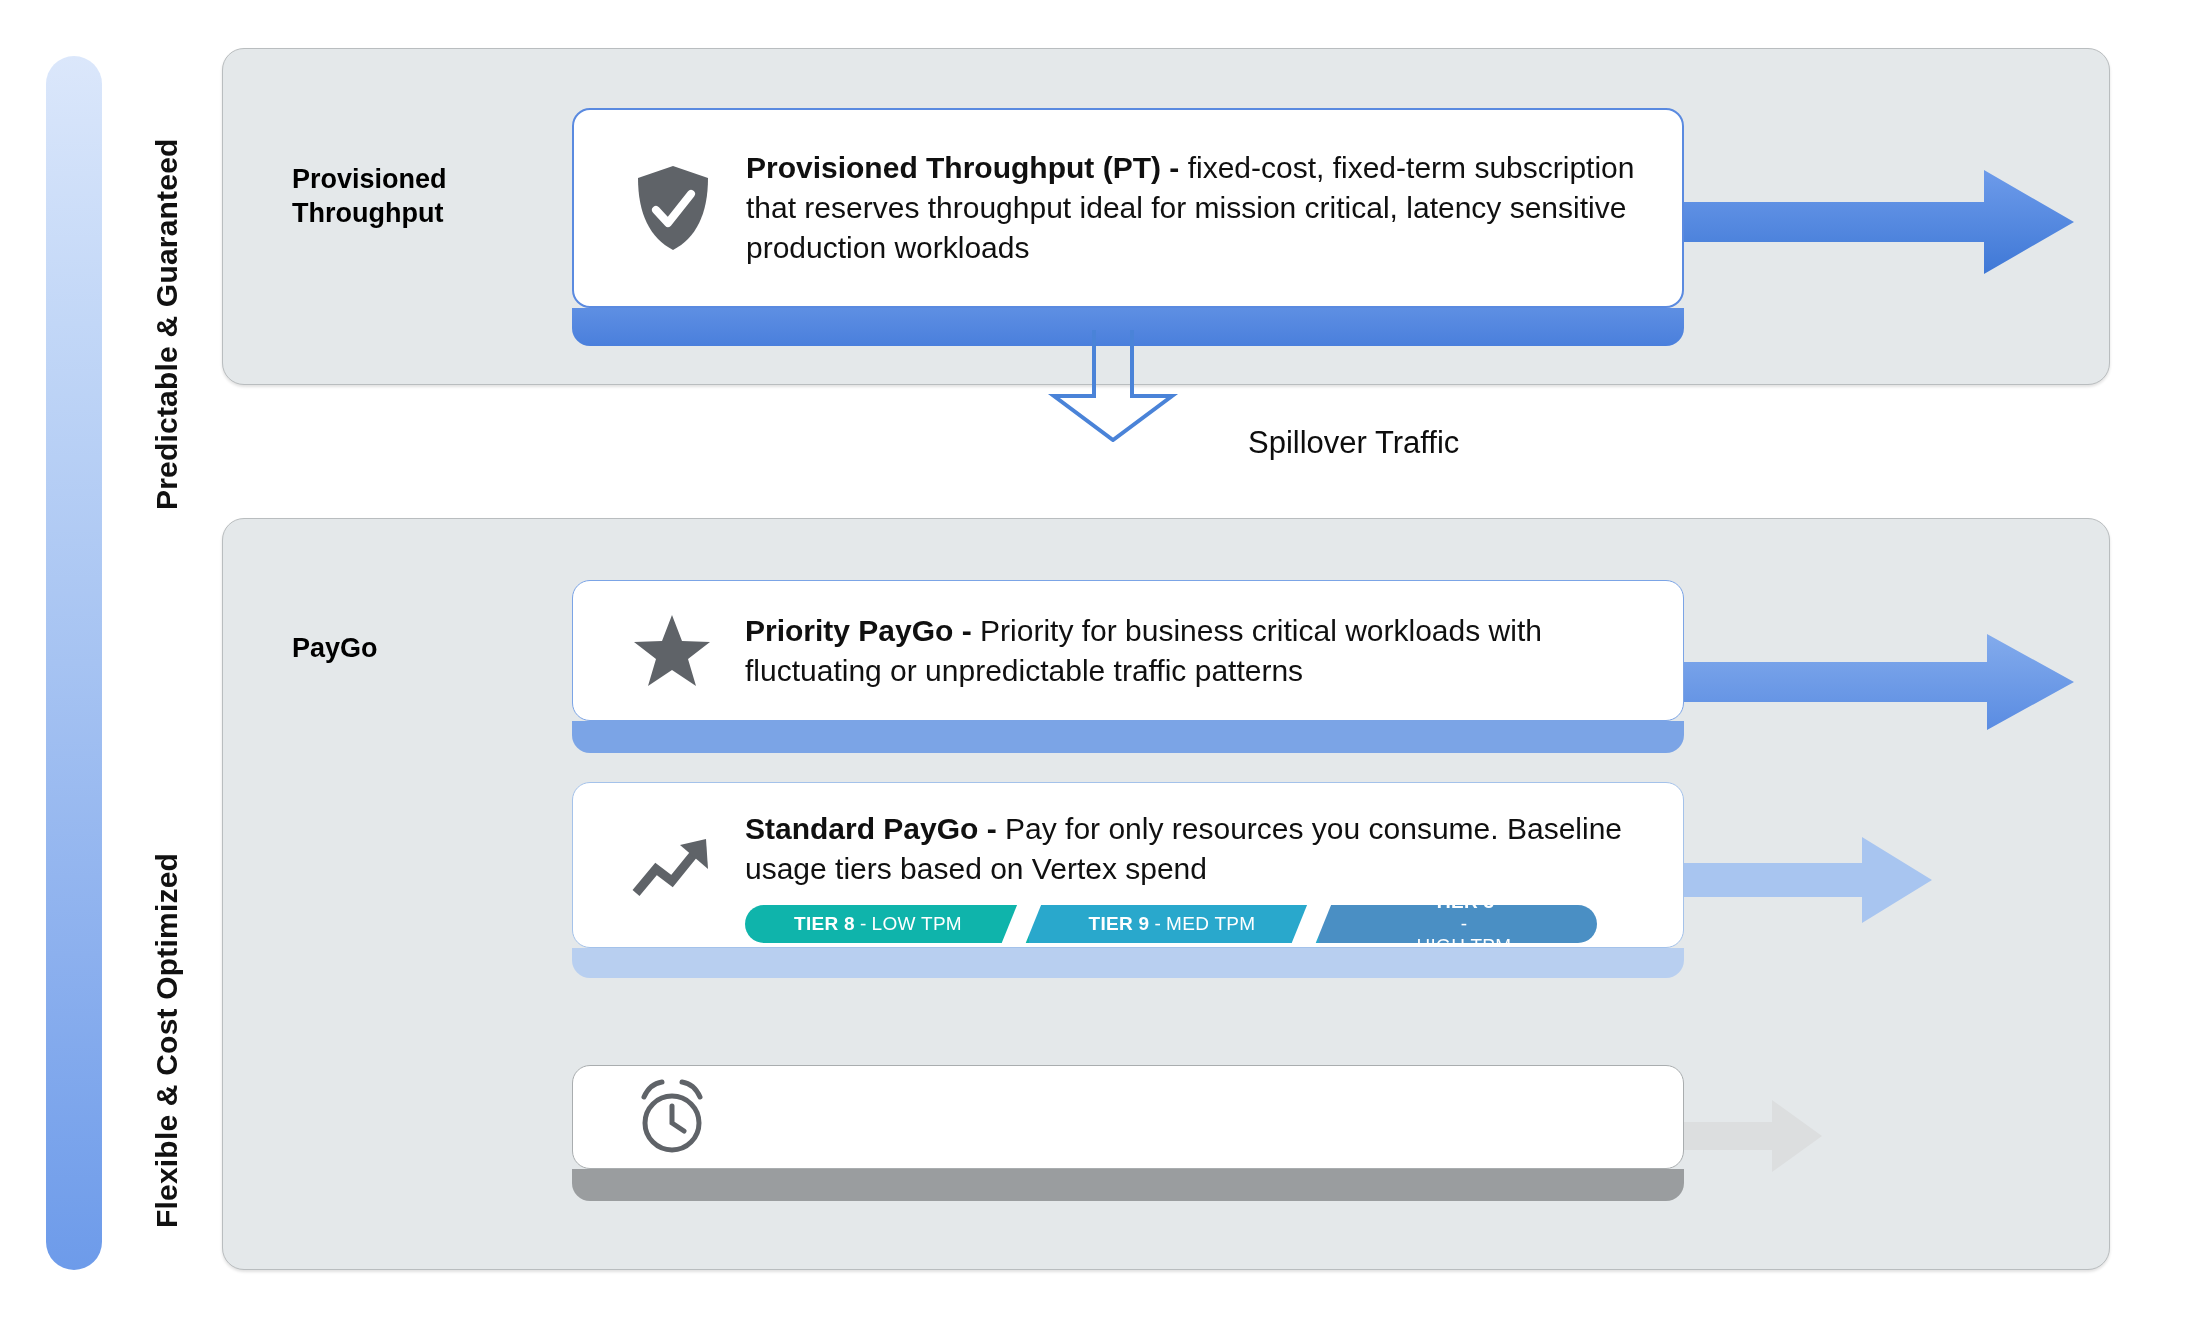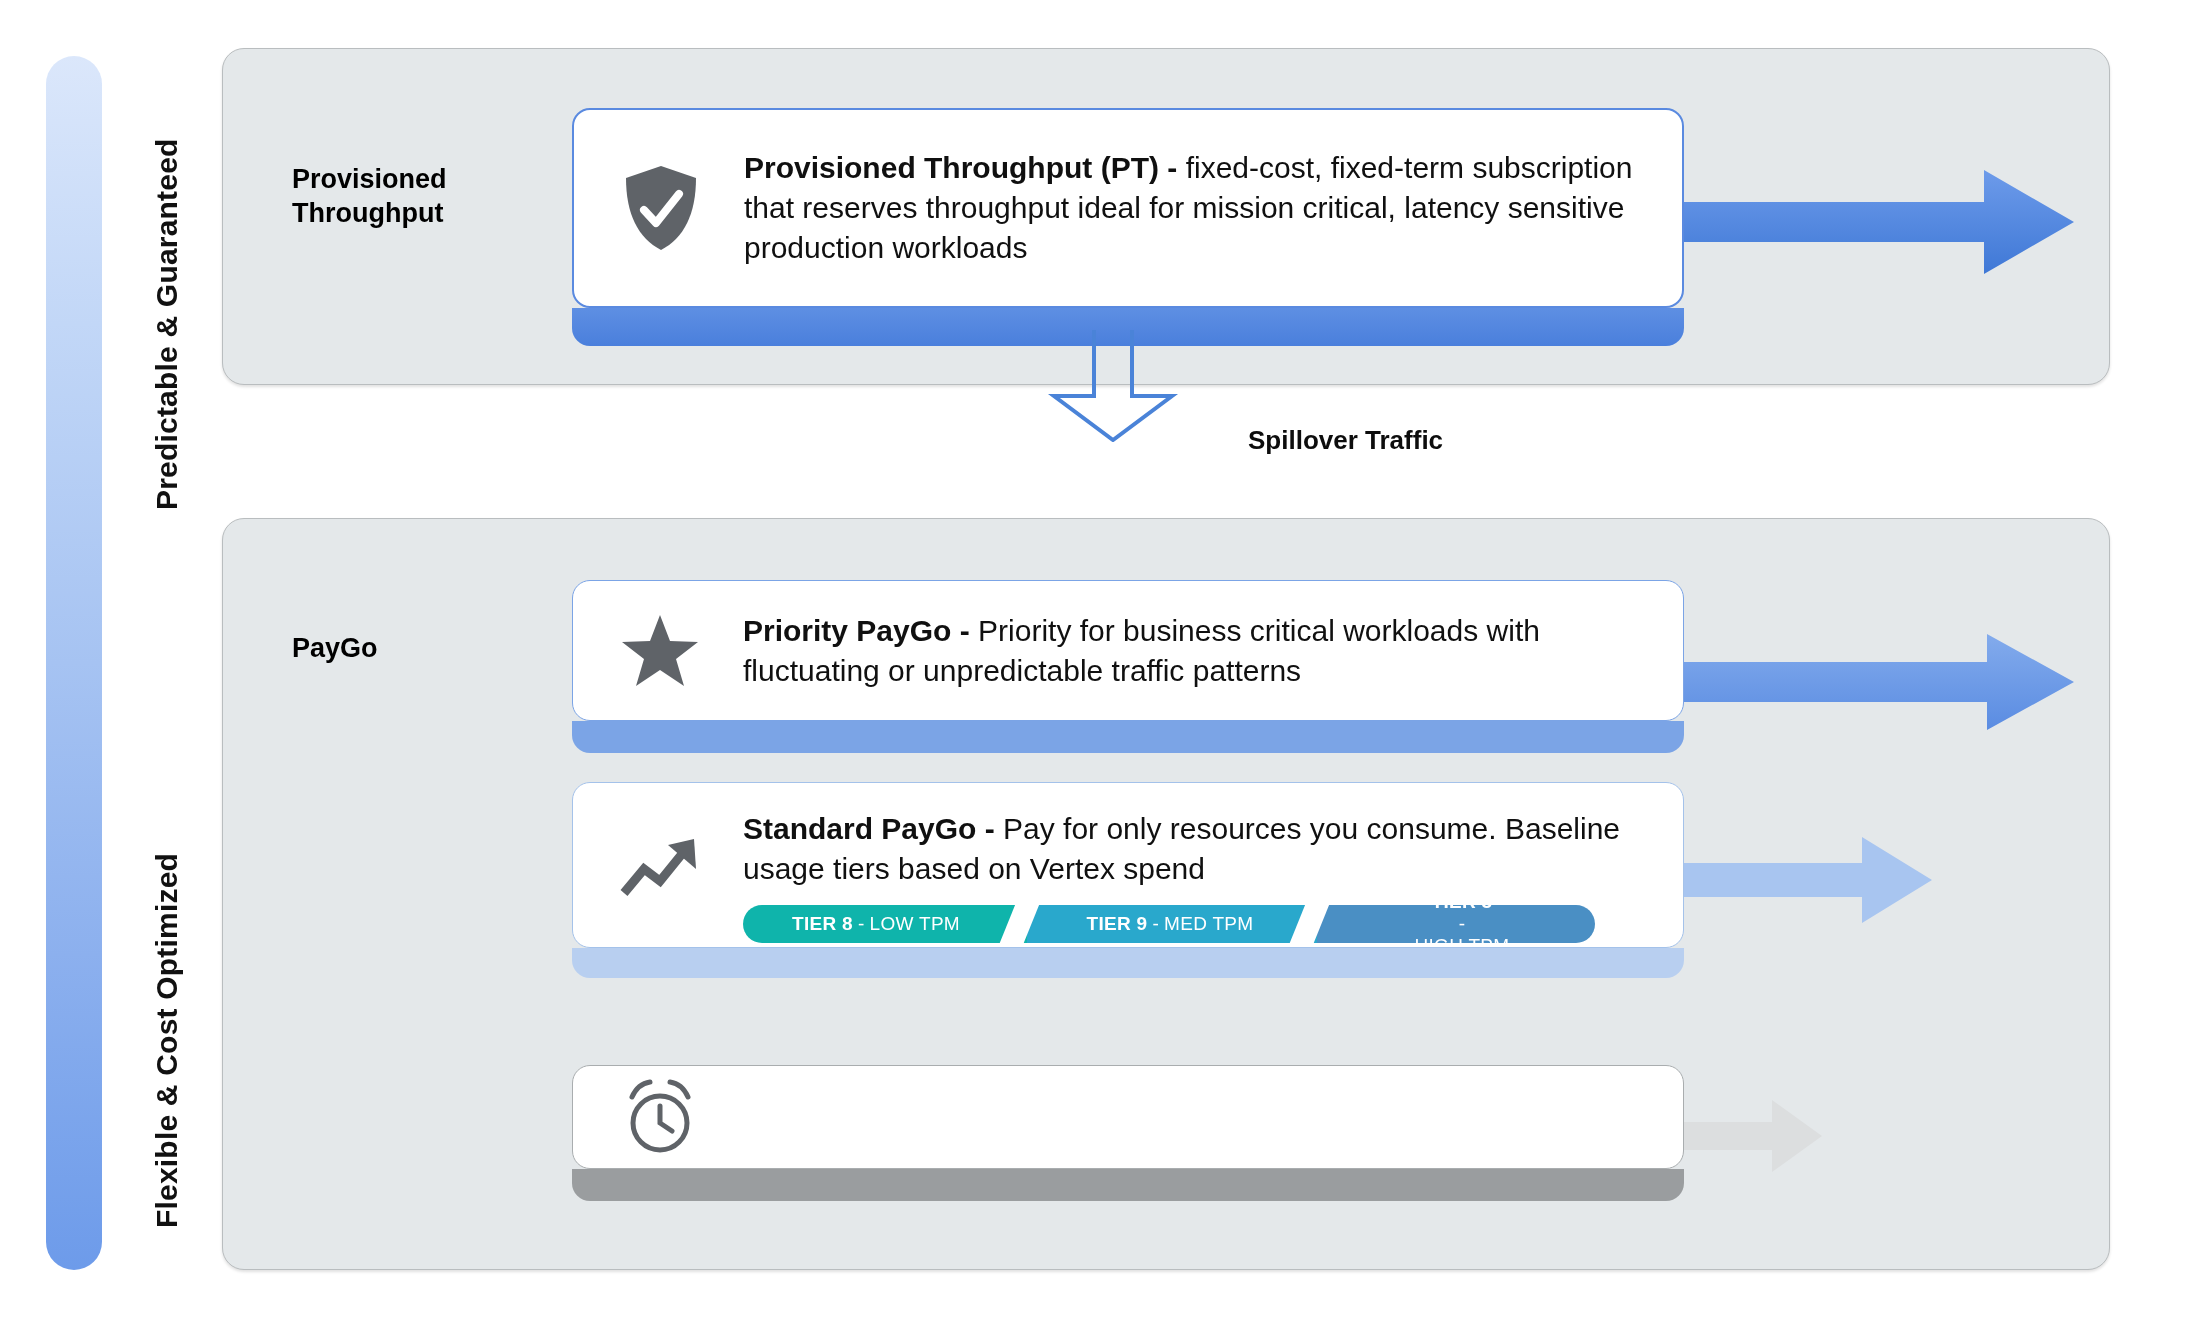--- a/index.html
+++ b/index.html
@@ -67,22 +67,22 @@
     height: 38px;
     border-radius: 0 0 18px 18px;
   }
   .card {
     position: absolute;
     left: 0; top: 0; right: 0;
     background: #ffffff;
     border-radius: 18px;
     display: flex;
     align-items: center;
-    gap: 40px;
-    padding: 22px 30px 22px 44px;
+    gap: 30px;
+    padding: 22px 30px 22px 56px;
   }
   .card-icon { flex: 0 0 auto; width: 86px; display: flex; align-items: center; justify-content: center; }
   .card-body { flex: 1 1 auto; }
   .card-text {
     font-size: 30px;
     line-height: 1.33;
     color: #101010;
   }
   .card-text b { font-weight: bold; }
 
@@ -146,21 +146,21 @@
   #arrow-pt       { left: 1684px; top: 168px; }
   #arrow-priority { left: 1684px; top: 632px; }
   #arrow-standard { left: 1684px; top: 835px; }
   #arrow-batch    { left: 1684px; top: 1098px; }
 
   
   #spillover-arrow { position: absolute; left: 1038px; top: 330px; }
   #spillover-label {
     position: absolute;
     left: 1248px; top: 425px;
-    font-size: 26px; font-weight: bold; color: #0d0d0d;
+    font-size: 31px; font-weight: normal; color: #0d0d0d;
     white-space: nowrap;
   }
 </style>
 </head>
 <body>
 
 <div id="stage">
 
   <div class="spectrum-bar"></div>
   <div class="axis-label top">Predictable &amp; Guaranteed</div>

